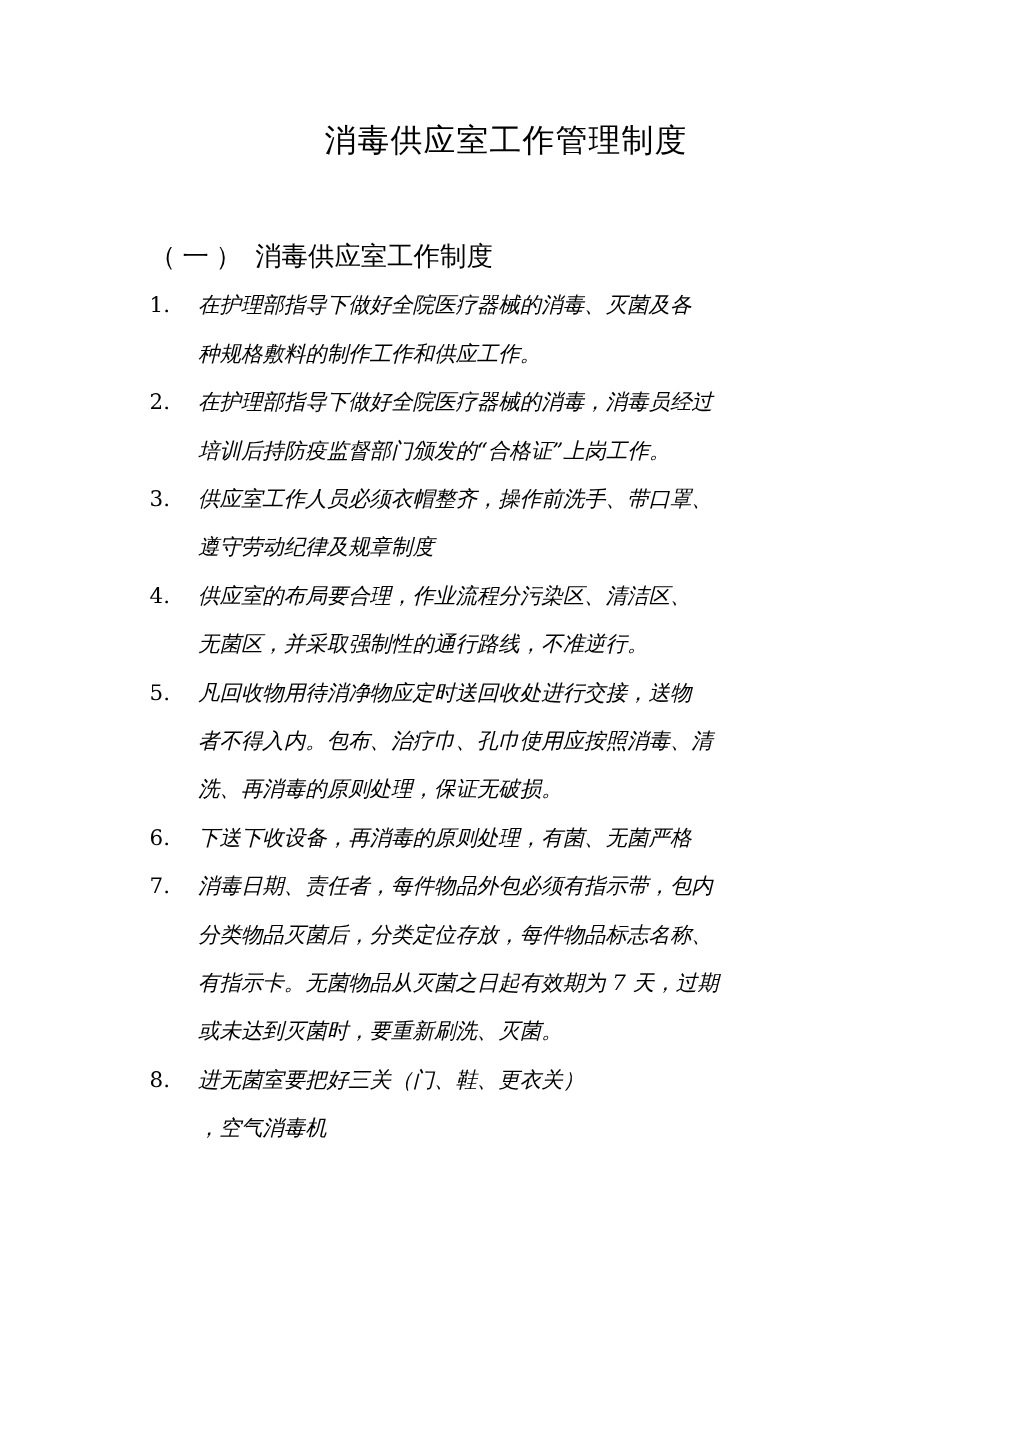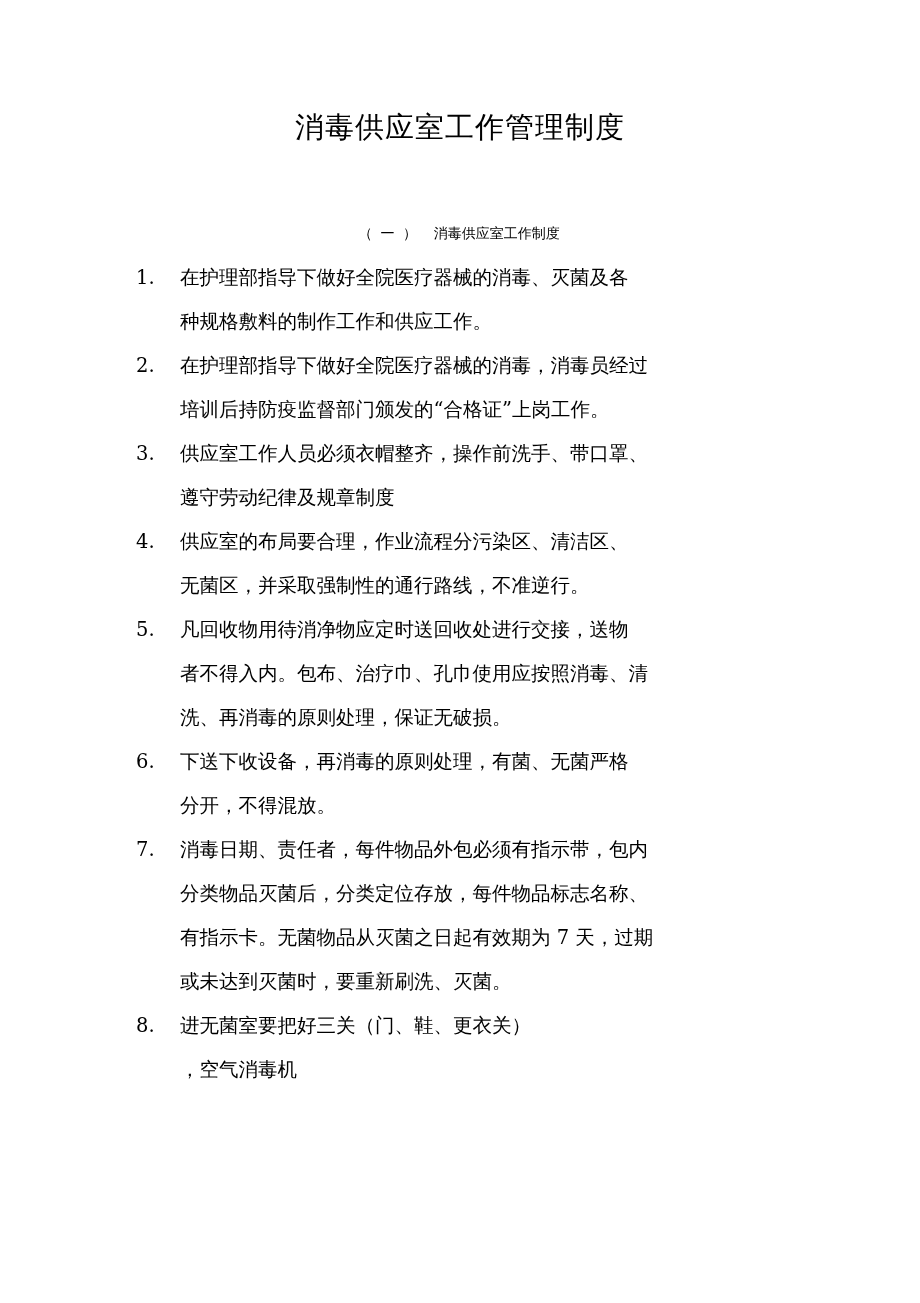--- a/index.html
+++ b/index.html
@@ -27,45 +27,45 @@
     font-family: "DejaVu Sans", "Liberation Sans", sans-serif;
     font-weight: 400;
   }
   .body-block {
     position: absolute;
     top: 212px;
     left: 136px;
     width: 646px;
   }
   .section-head {
-    font-size: 14px;
+    font-size: 24px;
     line-height: 44px;
-    font-family: Liberation Mono, monospace;
+    font-family: Liberation Serif, serif;
     white-space: pre;
-    text-align: center;
   }
   .item {
     display: flex;
     font-size: 19.5px;
     line-height: 44px;
     margin: 0;
   }
   .item .num {
     width: 44px;
     flex: 0 0 44px;
     font-family: "DejaVu Serif", "Liberation Serif", serif;
   }
   .item .txt {
     flex: 1 1 auto;
     text-align: justify;
     text-justify: inter-ideograph;
   }
   .item .txt .ln {
     display: block;
     white-space: pre-wrap;
+    font-style: italic;
   }
 </style>
 </head>
 <body>
 
 <div class="page">
 
   <div class="doc-title">消毒供应室工作管理制度</div>
 
   <div class="body-block">
@@ -110,21 +110,20 @@
         <span class="ln">凡回收物用待消净物应定时送回收处进行交接，送物</span>
         <span class="ln">者不得入内。包布、治疗巾、孔巾使用应按照消毒、清</span>
         <span class="ln">洗、再消毒的原则处理，保证无破损。</span>
       </span>
     </div>
 
     <div class="item">
       <span class="num">6.</span>
       <span class="txt">
         <span class="ln">下送下收设备，再消毒的原则处理，有菌、无菌严格</span>
-        <span class="ln">分开，不得混放。</span>
       </span>
     </div>
 
     <div class="item">
       <span class="num">7.</span>
       <span class="txt">
         <span class="ln">消毒日期、责任者，每件物品外包必须有指示带，包内</span>
         <span class="ln">分类物品灭菌后，分类定位存放，每件物品标志名称、</span>
         <span class="ln">有指示卡。无菌物品从灭菌之日起有效期为 7 天，过期</span>
         <span class="ln">或未达到灭菌时，要重新刷洗、灭菌。</span>

